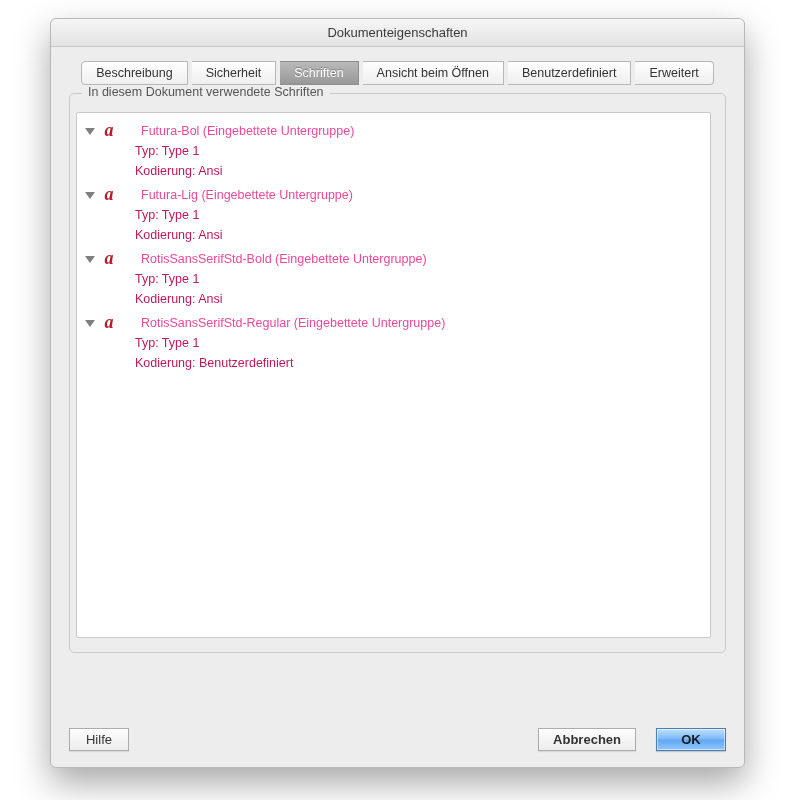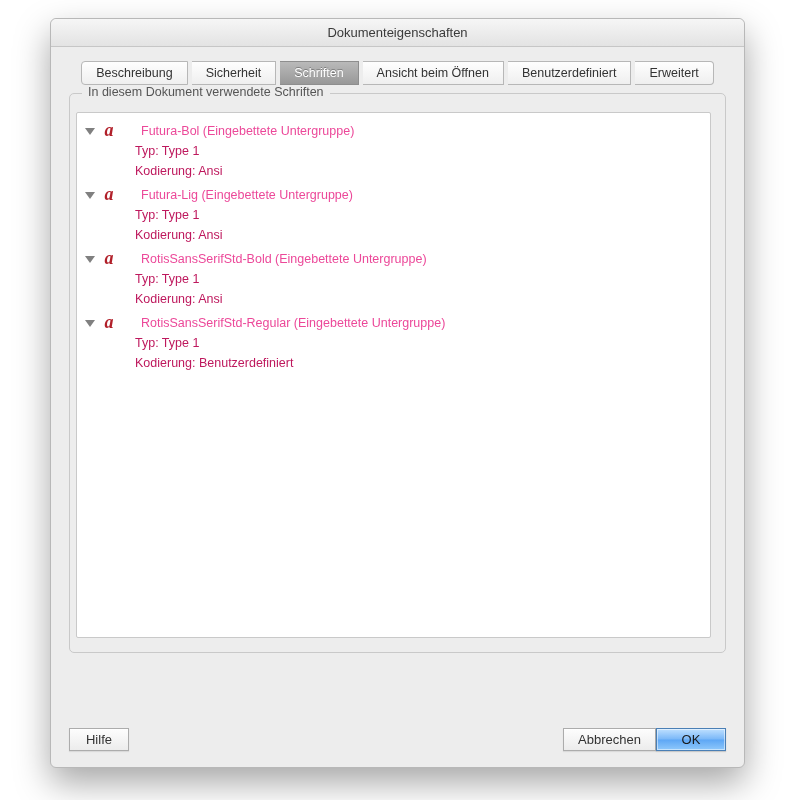--- a/index.html
+++ b/index.html
@@ -133,21 +133,21 @@
     text-align: center;
   }
   .btn.default {
     background: linear-gradient(#bfe0ff, #7bb8f8 48%, #5ea7f5 52%, #8fc8fb);
     border: 1px solid #4a7fb5;
     color: #1a1a1a;
     min-width: 70px;
     box-shadow: 0 0 0 1px rgba(255,255,255,0.5) inset, 0 1px 1px rgba(0,0,0,0.15);
   }
   .spacer { flex: 1; }
-  .right-btns { display: flex; gap: 0; }
+  .right-btns { display: flex; gap: 20px; font-weight: bold; }
 </style>
 </head>
 <body>
 
 <div class="dialog">
   <div class="titlebar">Dokumenteigenschaften</div>
 
   <div class="content">
 
     <div class="tabs" id="tabs">

